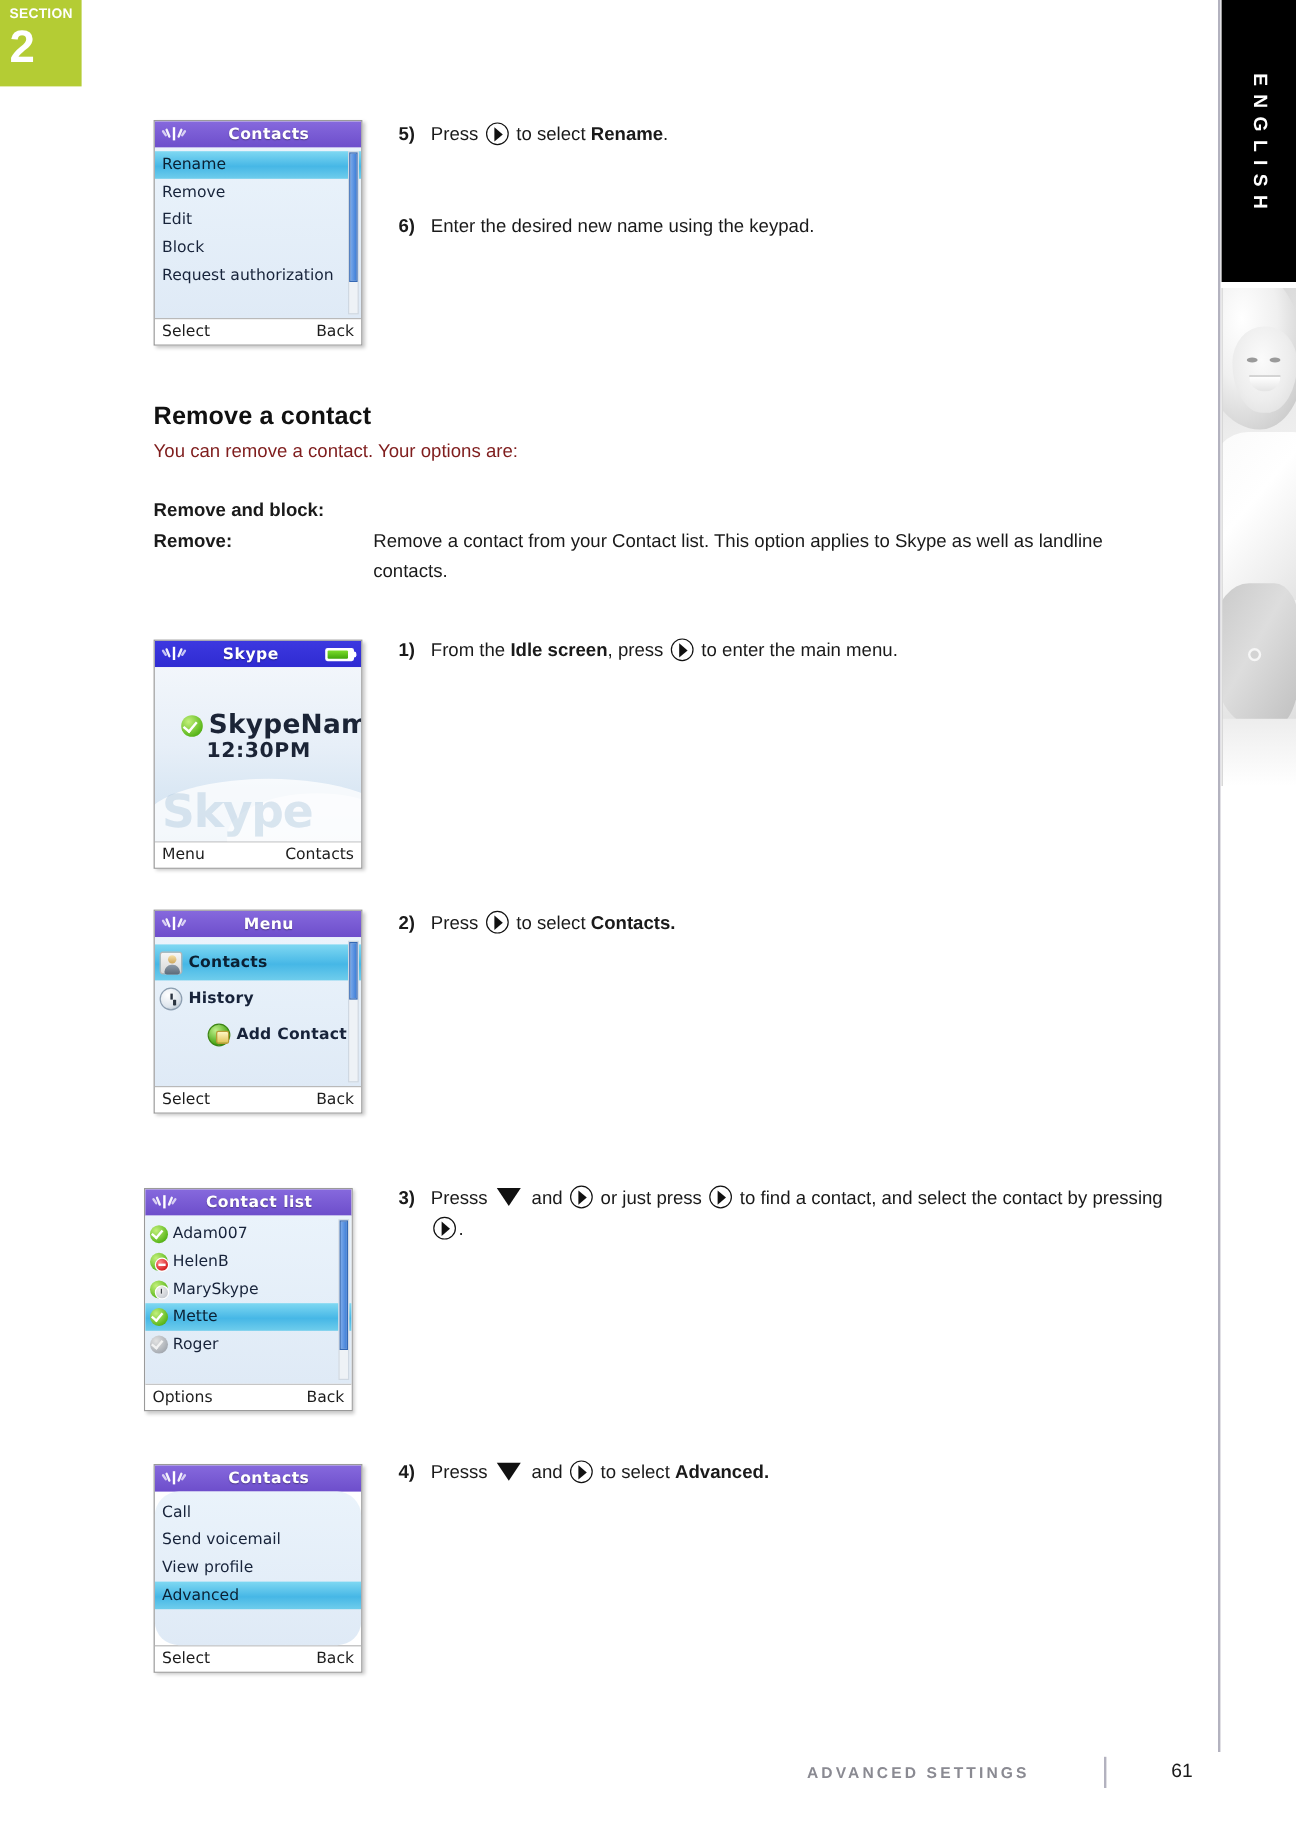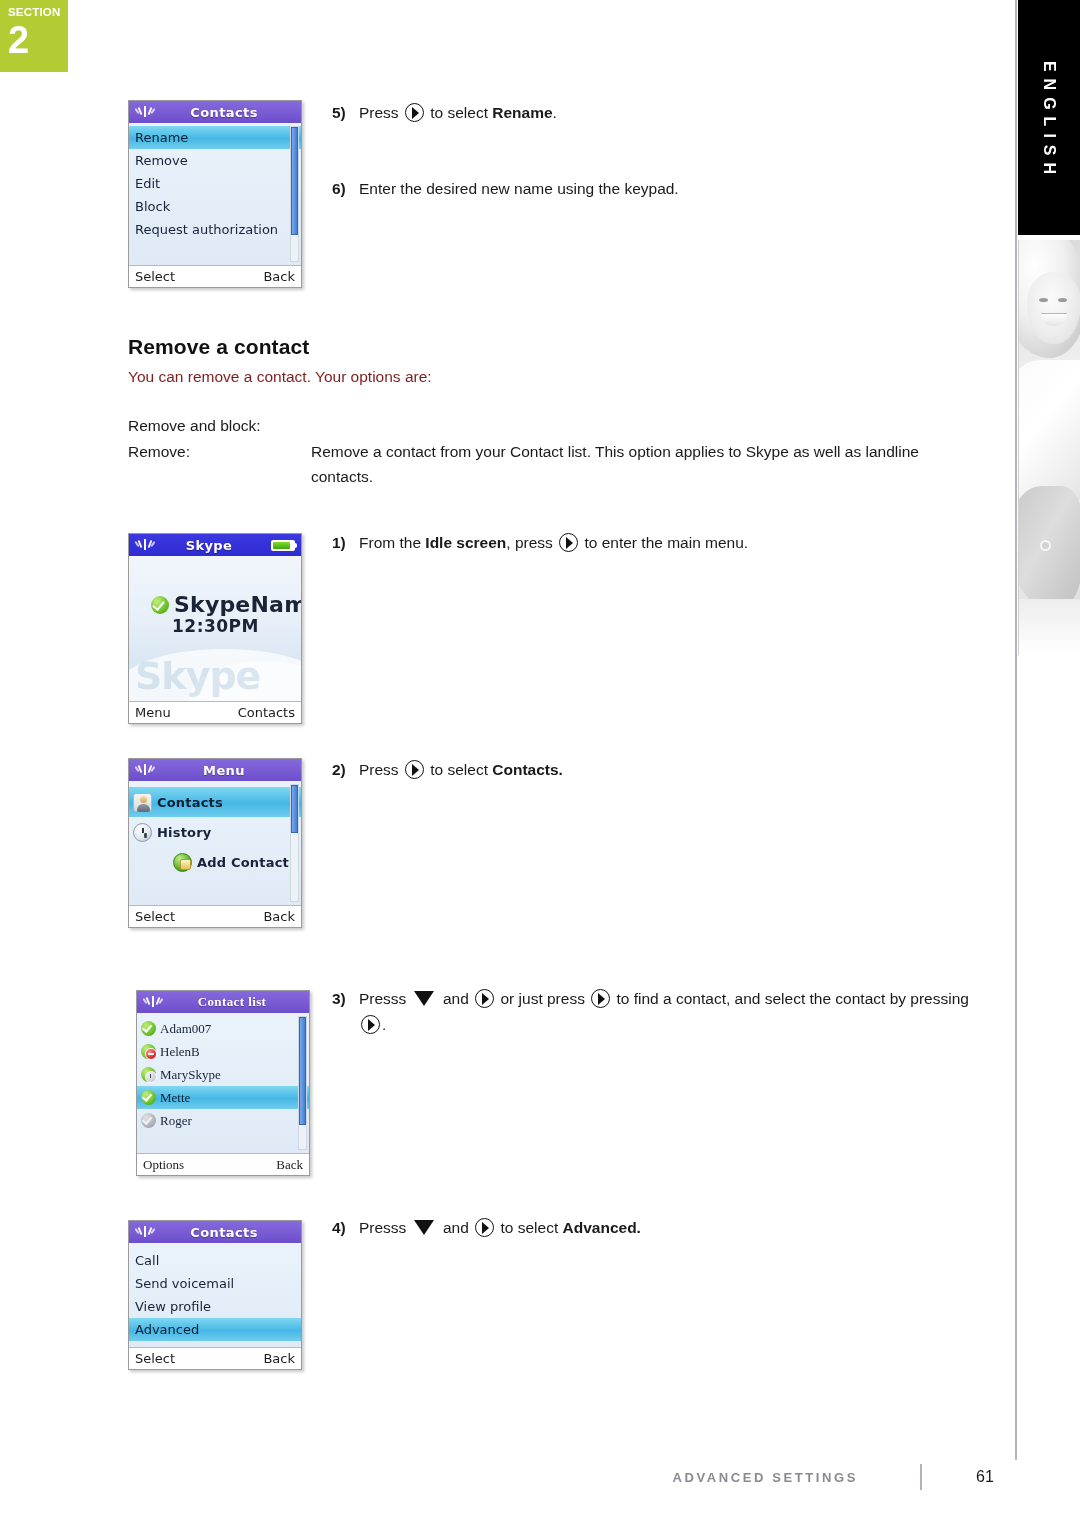--- a/index.html
+++ b/index.html
@@ -488,21 +488,21 @@
   }
   .para {
     position: absolute;
     font-size: 15.5px;
     line-height: 25px;
     color: #7f1d1d;
   }
 
   .opt-table { position: absolute; font-size: 15.5px; line-height: 25.5px; color: #1a1a1a; }
   .opt-row { display: flex; }
-  .opt-term { width: 183px; font-weight: normal; flex: none; }
+  .opt-term { width: 183px; font-weight: bold; flex: none; }
   .opt-def { flex: 1; }
 
   
   .footer {
     position: absolute;
     left: 0; top: 1462px;
     width: 1010px;
     height: 30px;
     display: flex;
     align-items: center;
@@ -678,21 +678,21 @@
       </div>
     </div>
 
     <div class="step" style="left:332px; top:757px; width:640px;">
       <span class="num">2)</span>
       <span class="txt">
         <span>Press </span><span class="nav-icon"></span><span> to select </span><b>Contacts.</b>
       </span>
     </div>
 
-    <div class="phone" style="left:136px; top:990px;font-family:Liberation Serif, serif;">
+    <div class="phone" style="left:120px; top:990px;">
       <div class="ph-title purple">
         <span class="sig-icon">
           <i class="mast"></i>
             <i class="w1"></i>
             <i class="w2"></i>
             <i class="w3"></i>
             <i class="w4"></i>
         </span>
         <span class="ttl-text">Contact list</span>
       </div>
@@ -748,21 +748,21 @@
       <div class="ph-title purple">
         <span class="sig-icon">
           <i class="mast"></i>
             <i class="w1"></i>
             <i class="w2"></i>
             <i class="w3"></i>
             <i class="w4"></i>
         </span>
         <span class="ttl-text">Contacts</span>
       </div>
-      <div class="ph-body" style="height:104px; padding-top:6px;">
+      <div class="ph-body" style="height:128px; padding-top:6px;border-radius:20px;">
         <div class="ph-row">Call</div>
         <div class="ph-row">Send voicemail</div>
         <div class="ph-row">View profile</div>
         <div class="ph-row sel">Advanced</div>
       </div>
       <div class="softkeys">
         <span>Select</span>
         <span>Back</span>
       </div>
     </div>

